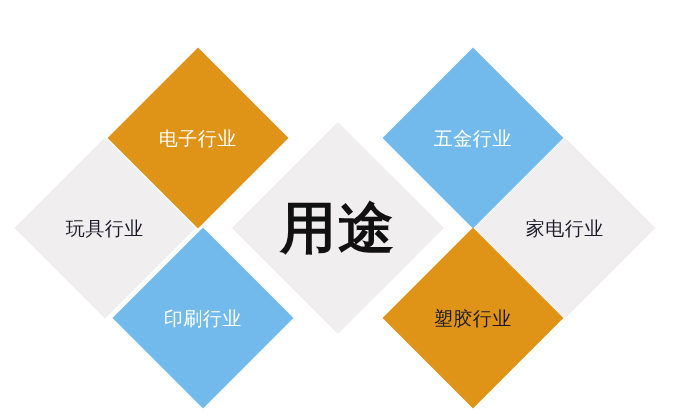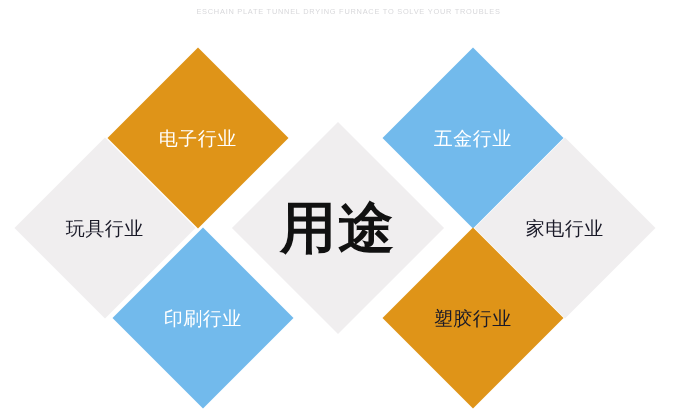--- a/index.html
+++ b/index.html
@@ -99,23 +99,20 @@
   #d-center    { left: 263px; top: 153px; }
   #d-hardware  { left: 409px; top: 74px;  }
   #d-plastic   { left: 409px; top: 254px; }
   #d-appliance { left: 501px; top: 164px; }
 </style>
 </head>
 <body>
 
 <div id="stage">
 
-  <div class="header-strip">
-    <span class="header-text">ESCHAIN PLATE TUNNEL DRYING FURNACE TO SOLVE YOUR TROUBLES</span>
-  </div>
 
   <div class="diagram">
 
     <div id="d-toys" class="diamond d-sat fill-gray">
       <span class="dlabel txt-dark">玩具行业</span>
     </div>
 
     <div id="d-electron" class="diamond d-sat fill-orange">
       <span class="dlabel txt-white">电子行业</span>
     </div>

